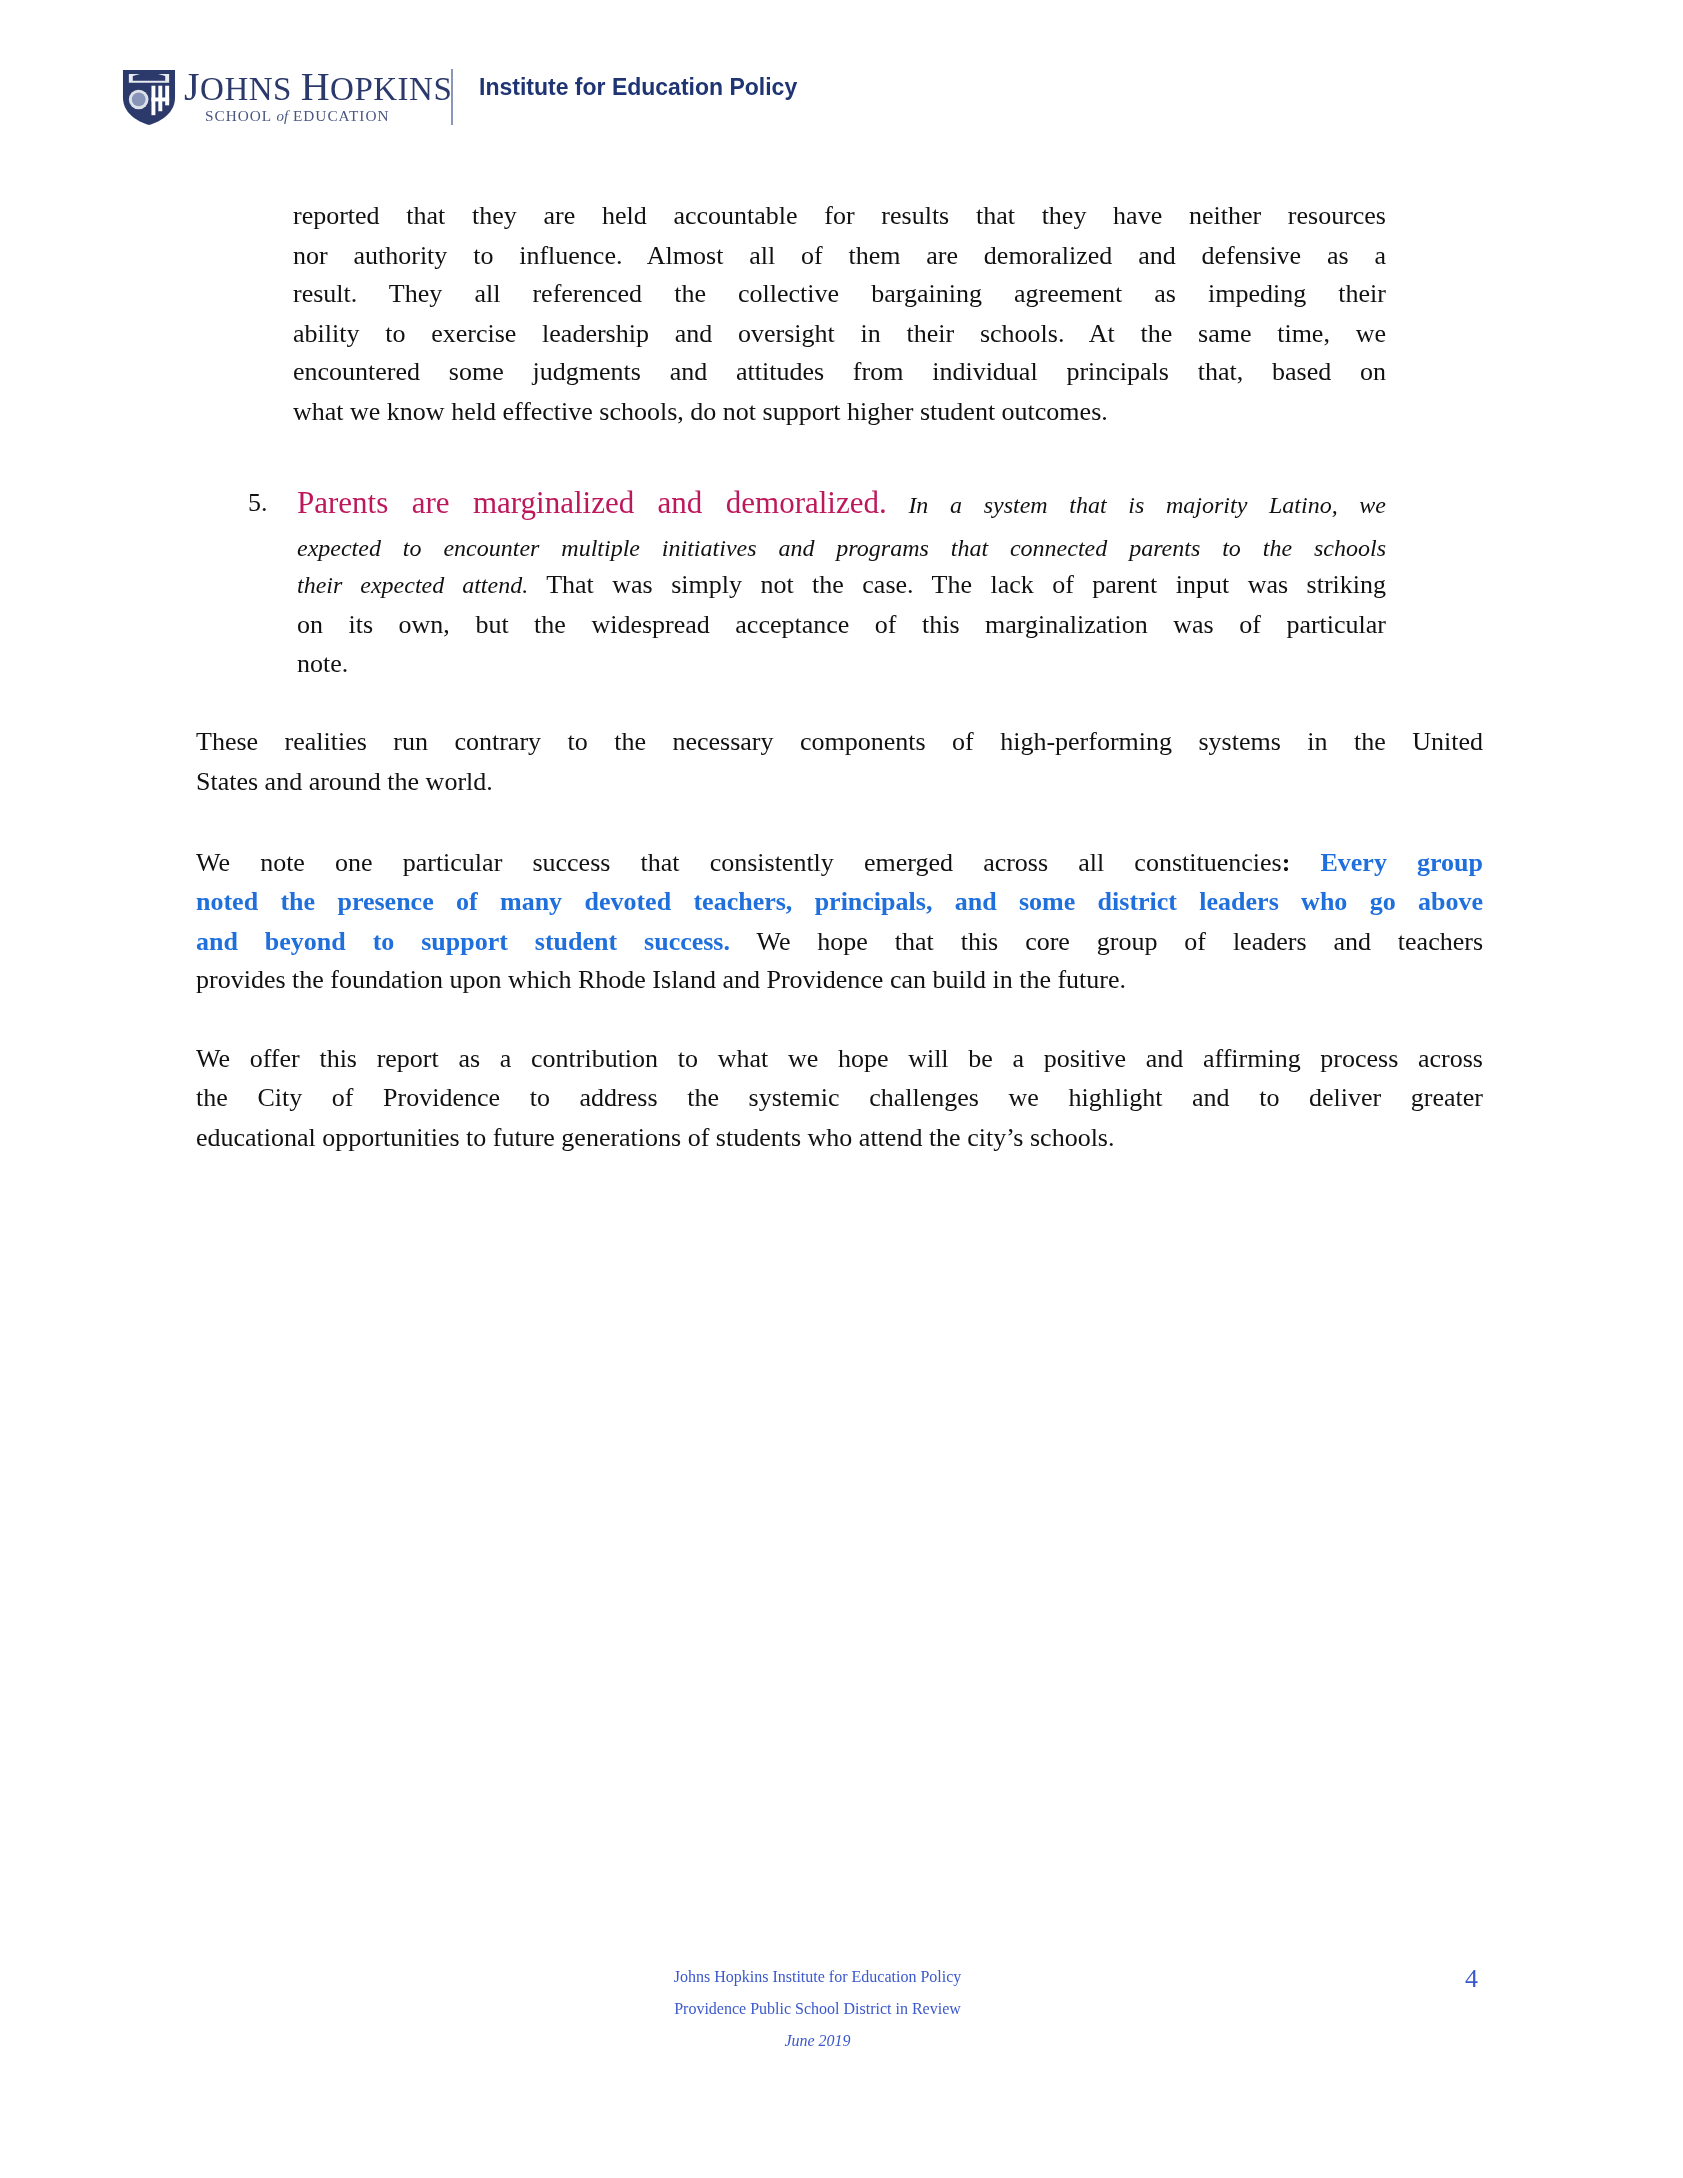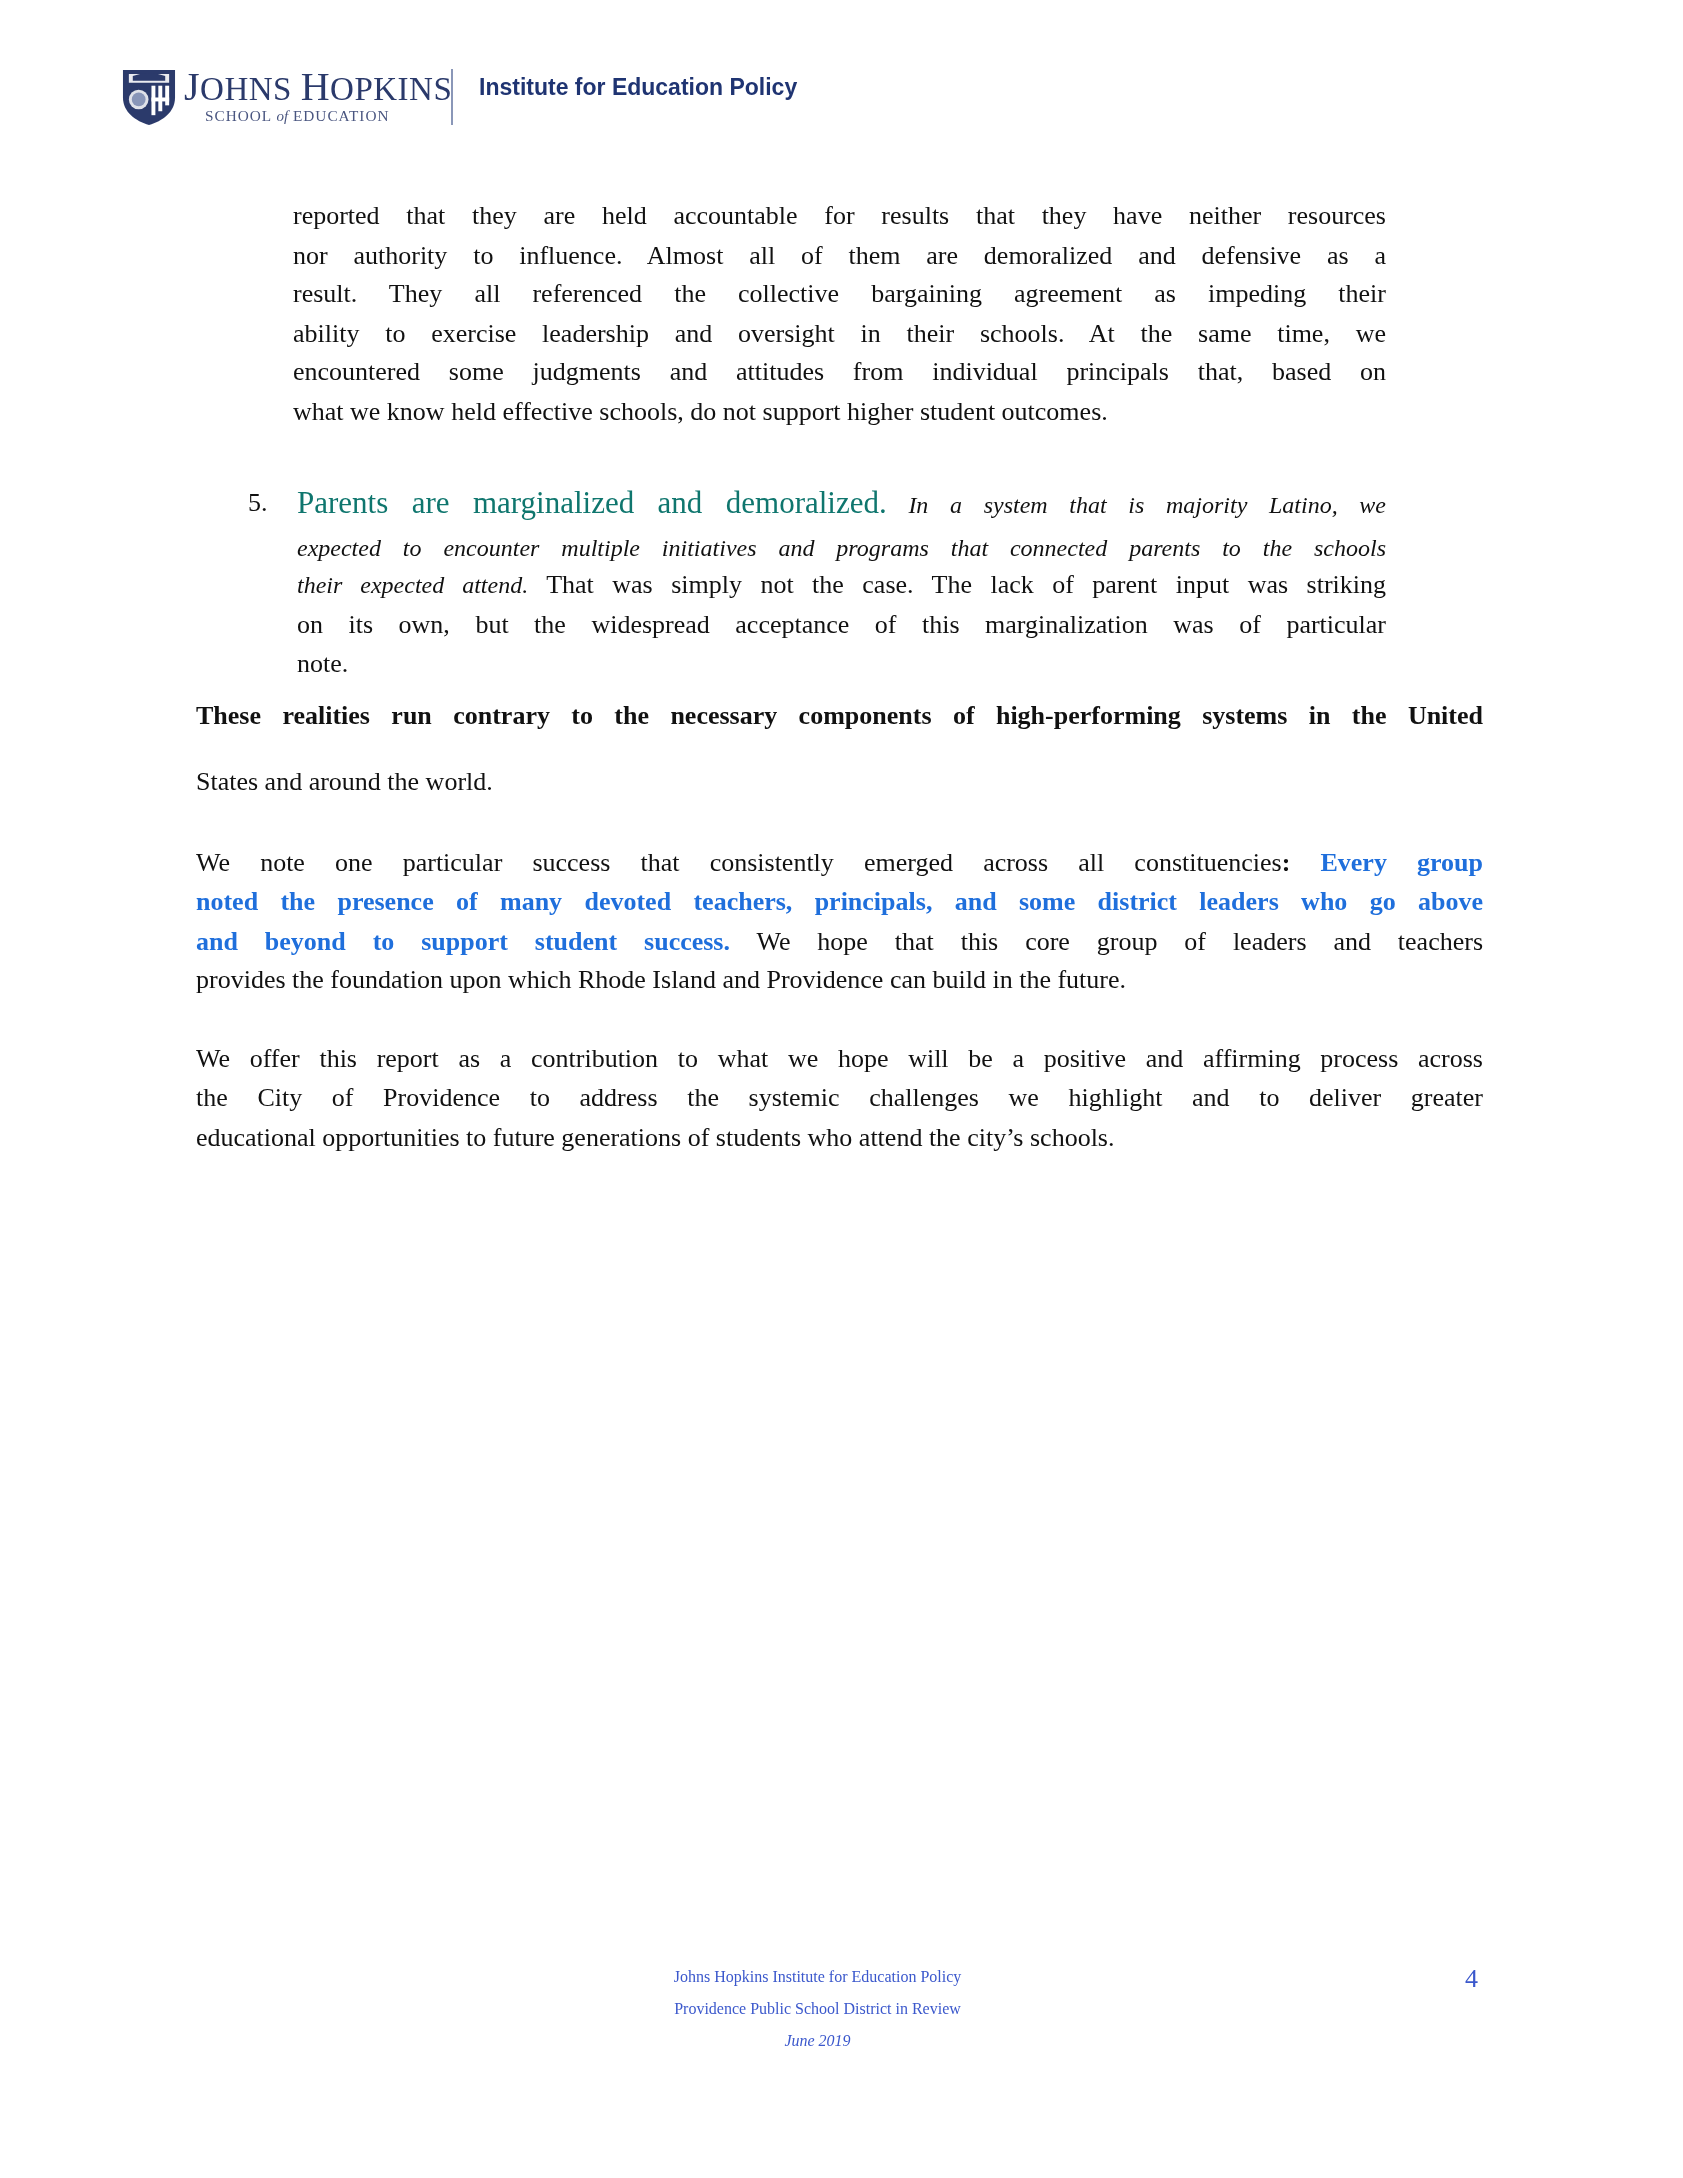--- a/index.html
+++ b/index.html
@@ -50,21 +50,21 @@
       white-space: nowrap;
       font-size: 26px;
       line-height: 32px;
       height: 32px;
     }
     .just {
       text-align: justify;
       text-align-last: justify;
     }
     .blue-bold { color: #1f6fdc; font-weight: bold; }
-    .heading5 { font-size: 31px; color: #0f766e; }
+    .heading5 { font-size: 31px; color: #be185d; }
     .ital-small { font-style: italic; font-size: 24px; }
 
     
     .footer-line {
       position: absolute;
       left: 446px; width: 743px;
       text-align: center;
       font-size: 16px;
       color: #3b58cc;
       line-height: 30px;
@@ -108,21 +108,21 @@
 <div>
   <div class="line" style="left:248px; top:487px;">5.</div>
   <div class="line just" style="left:297px; width:1089px; top:485px; height:36px; line-height:36px;"><span class="heading5">Parents are marginalized and demoralized.</span><span class="ital-small"> In a system that is majority Latino, we</span></div>
   <div class="line just ital-small" style="left:297px; width:1089px; top:532px;">expected to encounter multiple initiatives and programs that connected parents to the schools</div>
   <div class="line just" style="left:297px; width:1089px; top:569px;"><span class="ital-small">their expected attend.</span><span> That was simply not the case. The lack of parent input was striking</span></div>
   <div class="line just" style="left:297px; width:1089px; top:609px;">on its own, but the widespread acceptance of this marginalization was of particular</div>
   <div class="line" style="left:297px; top:648px;">note.</div>
 </div>
 
 <div>
-  <div class="line just" style="left:196px; width:1287px; top:700px;font-weight:bold;">These realities run contrary to the necessary components of high-performing systems in the United</div>
+  <div class="line just" style="left:196px; width:1287px; top:726px;">These realities run contrary to the necessary components of high-performing systems in the United</div>
   <div class="line" style="left:196px; top:766px;">States and around the world.</div>
 </div>
 
 <div>
   <div class="line just" style="left:196px; width:1287px; top:847px;"><span>We note one particular success that consistently emerged across all constituencies</span><b>:</b><span class="blue-bold"> Every group</span></div>
   <div class="line just blue-bold" style="left:196px; width:1287px; top:886px;">noted the presence of many devoted teachers, principals, and some district leaders who go above</div>
   <div class="line just" style="left:196px; width:1287px; top:926px;"><span class="blue-bold">and beyond to support student success.</span><span> We hope that this core group of leaders and teachers</span></div>
   <div class="line" style="left:196px; top:964px;">provides the foundation upon which Rhode Island and Providence can build in the future.</div>
 </div>
 

